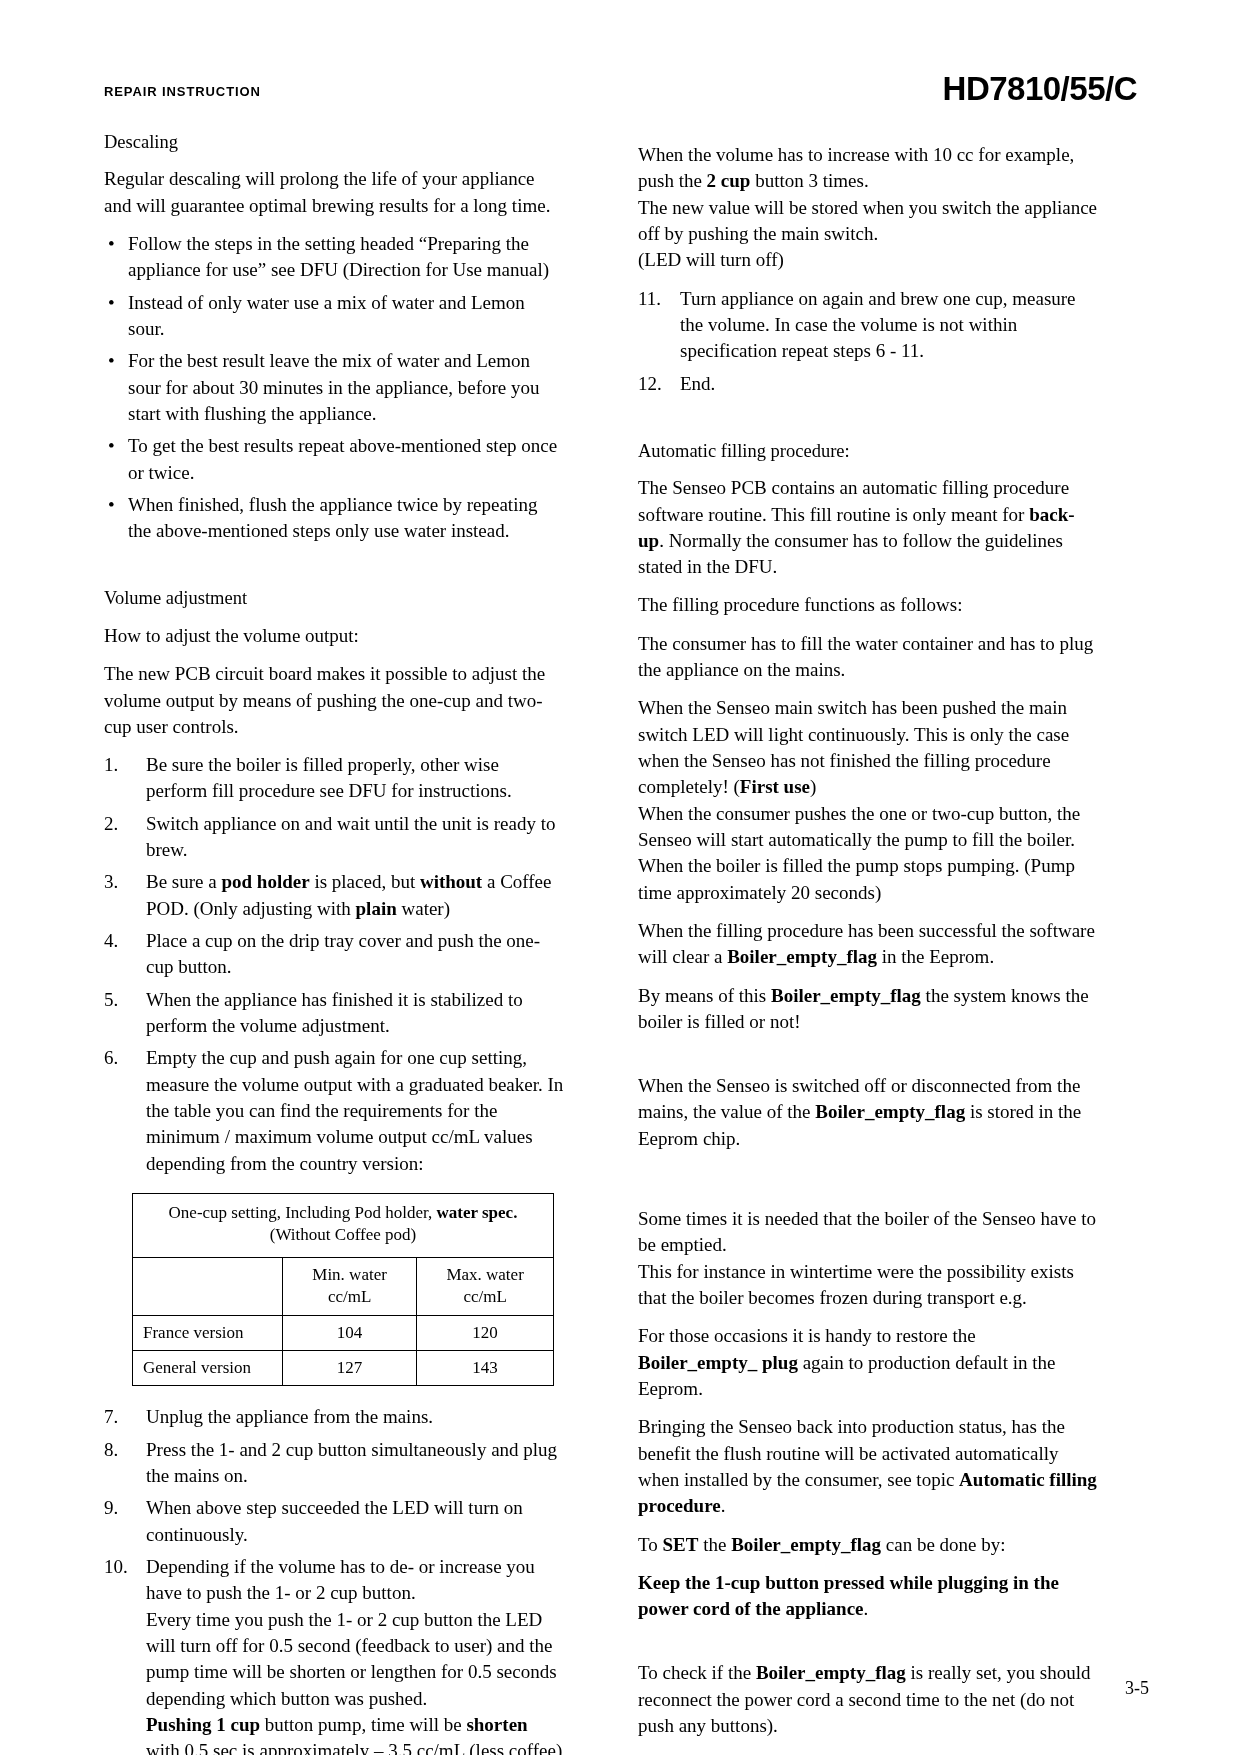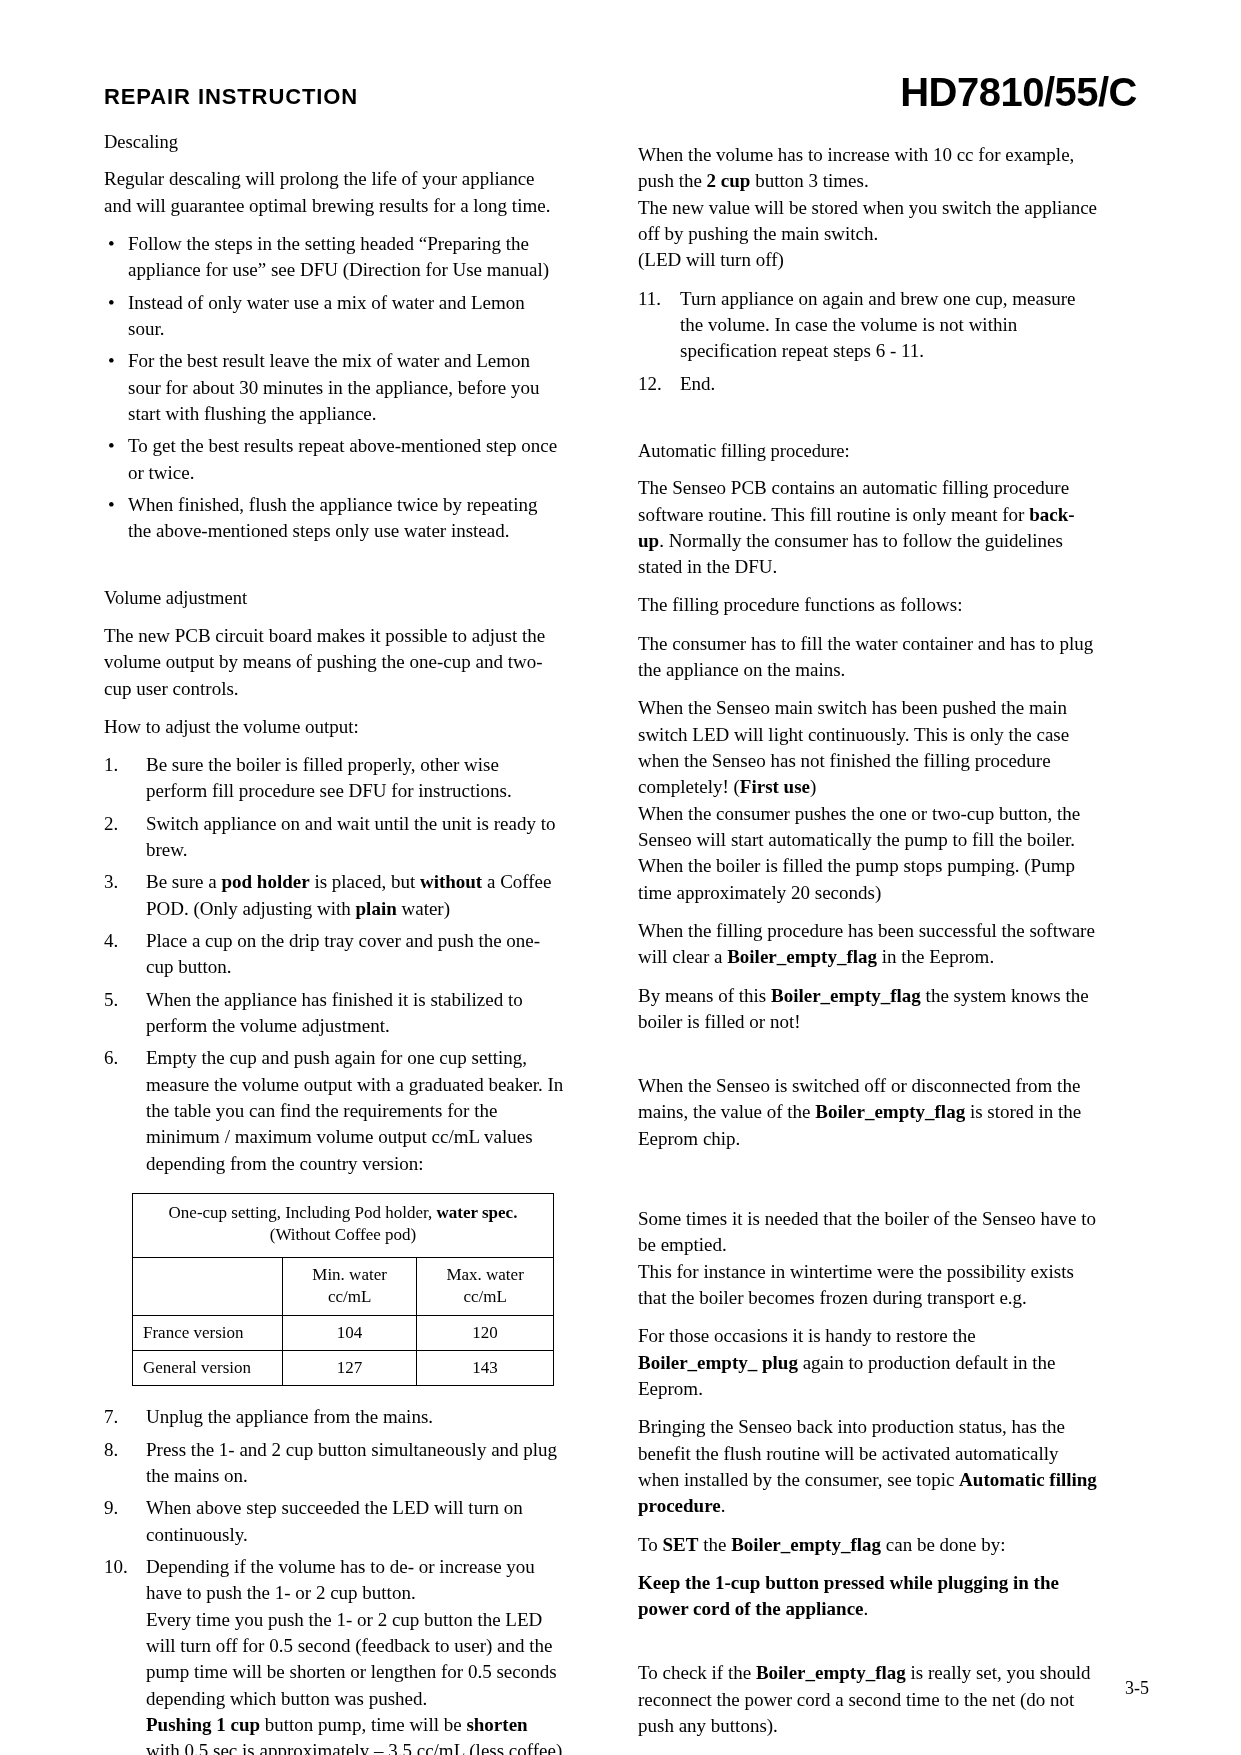--- a/index.html
+++ b/index.html
@@ -28,30 +28,30 @@
     position: relative;
     height: 46px;
     margin-bottom: 6px;
   }
   .header-left {
     position: absolute;
     left: 0;
     top: 6px;
     font-family: "Liberation Sans", sans-serif;
     font-weight: bold;
-    font-size: 22px;
+    font-size: 13px;
     letter-spacing: 0.9px;
   }
   .header-right {
     position: absolute;
     right: 0;
     top: -8px;
     font-family: "Liberation Sans", sans-serif;
     font-weight: bold;
-    font-size: 40px;
+    font-size: 33px;
     letter-spacing: -0.5px;
     white-space: nowrap;
   }
   
   .columns {
     display: flex;
     gap: 74px;
     align-items: flex-start;
   }
   .col {
@@ -169,22 +169,22 @@
         <li>Follow the steps in the setting headed “Preparing the appliance for use” see DFU (Direction for Use manual)</li>
         <li>Instead of only water use a mix of water and Lemon sour.</li>
         <li>For the best result leave the mix of water and Lemon sour for about 30 minutes in the appliance, before you start with flushing the appliance.</li>
         <li>To get the best results repeat above-mentioned step once or twice.</li>
         <li>When finished, flush the appliance twice by repeating the above-mentioned steps only use water instead.</li>
       </ul>
 
       <div class="gap-md"></div>
 
       <h3 class="sec">Volume adjustment</h3>
+      <p class="para">How to adjust the volume output:</p>
       <p class="para">The new PCB circuit board makes it possible to adjust the volume output by means of pushing the one-cup and two-cup user controls.</p>
-      <p class="para">How to adjust the volume output:</p>
 
       <ol class="numbered">
         <li>
           <span class="num">1.</span>
           <span>Be sure the boiler is filled properly, other wise perform fill procedure see DFU for instructions.</span>
         </li>
         <li>
           <span class="num">2.</span>
           <span>Switch appliance on and wait until the unit is ready to brew.</span>
         </li>

